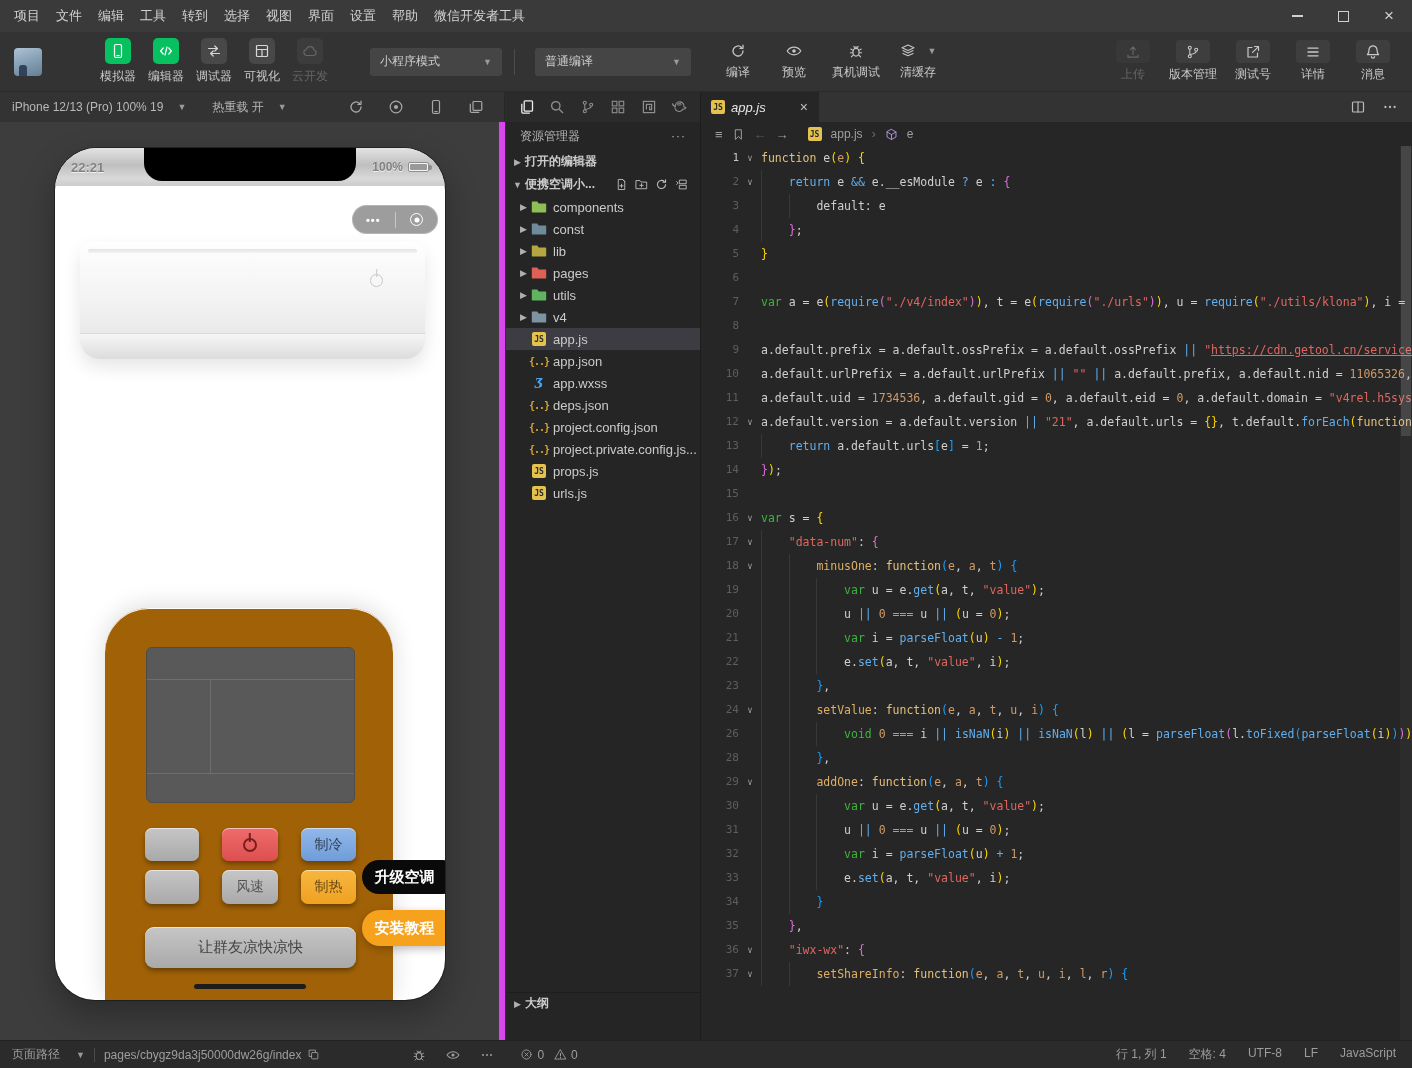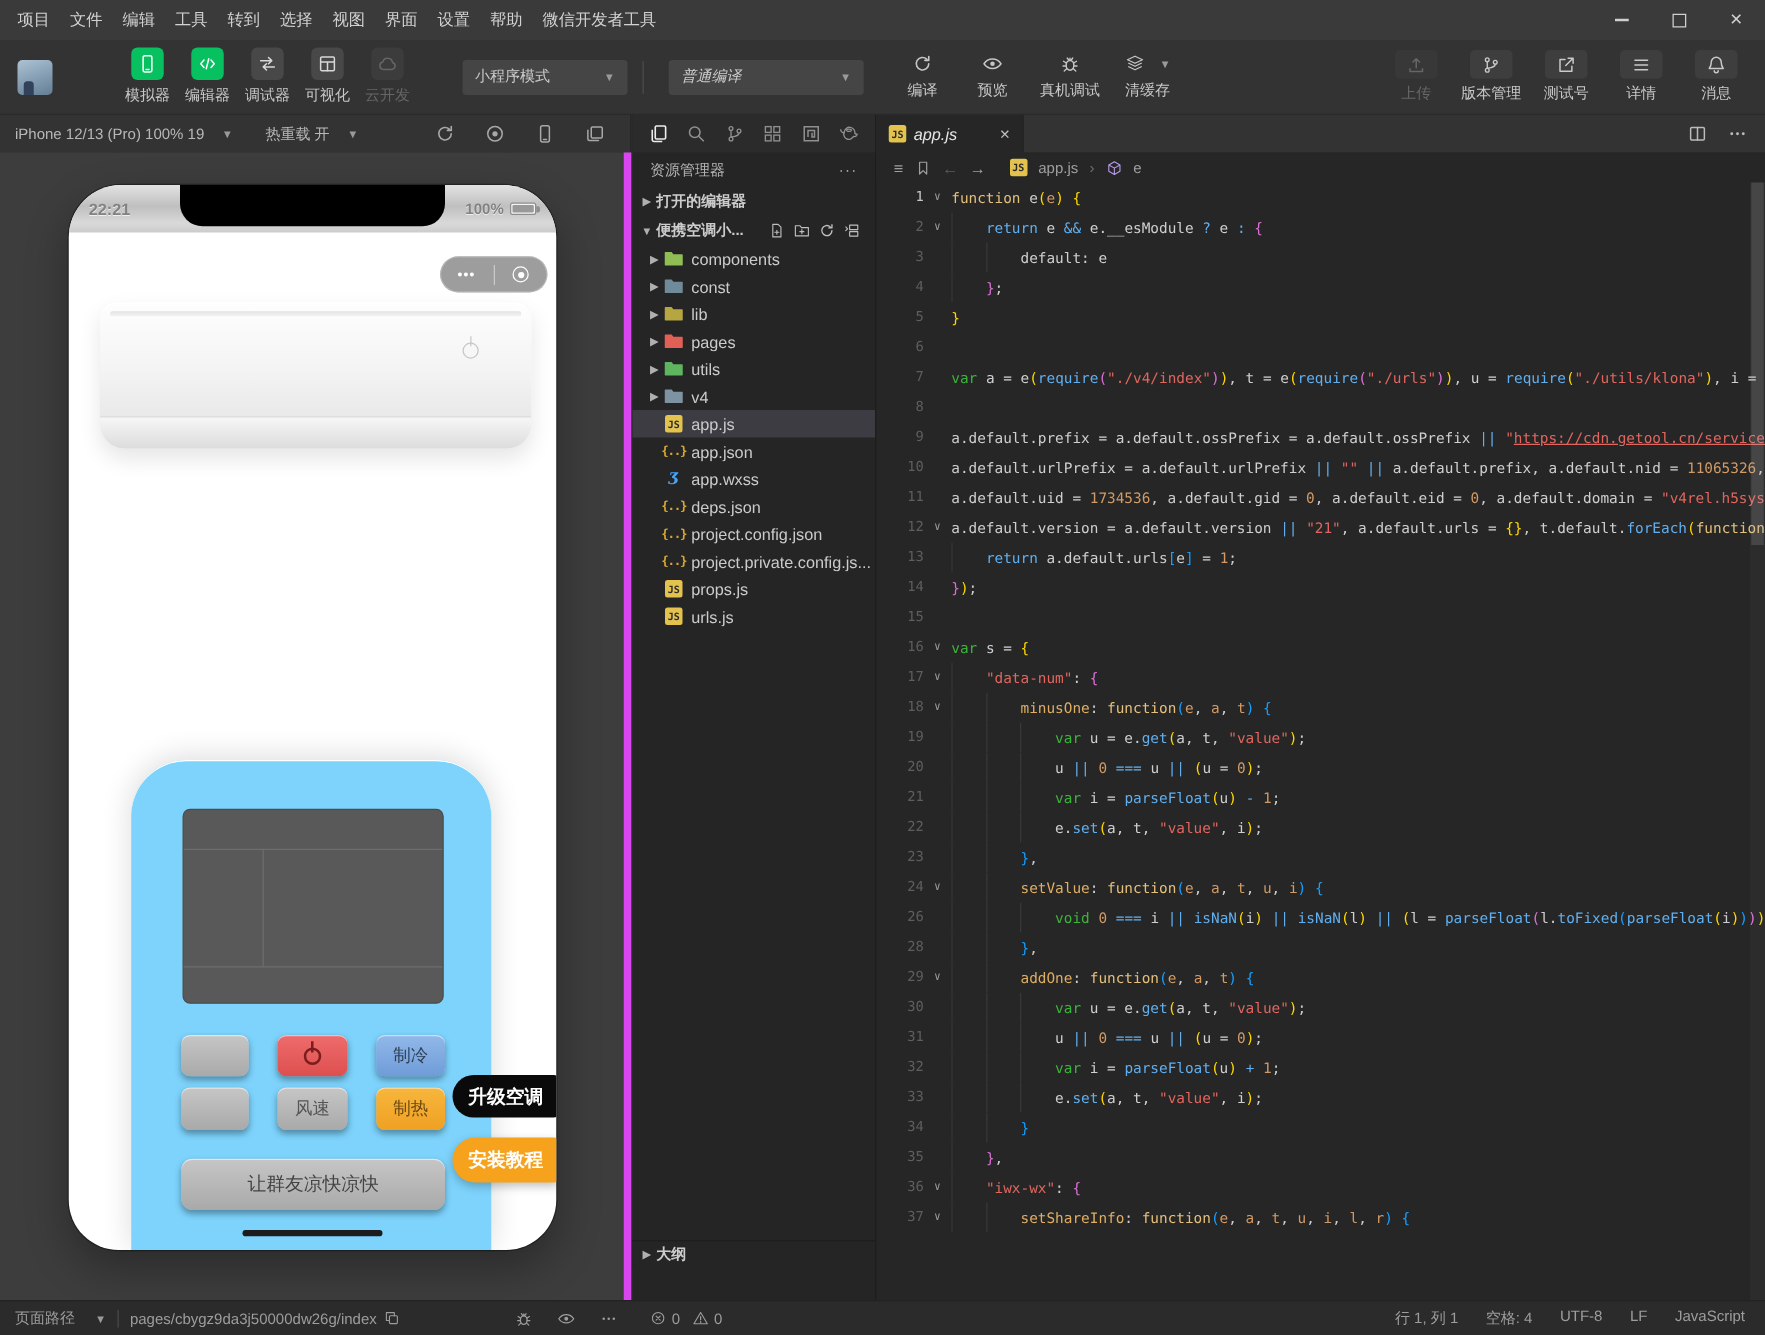--- a/index.html
+++ b/index.html
@@ -88,21 +88,21 @@
   #ac{position:absolute;left:25px;top:94px;width:345px;height:117px;
     background:linear-gradient(180deg,#fefefe 0%,#f4f4f4 45%,#e9e9e9 78%,#f2f2f2 100%);
     border-radius:14px 14px 20px 20px;box-shadow:0 8px 18px rgba(0,0,0,.10),inset 0 1px 0 #fff;position:absolute;}
   #ac .vent{position:absolute;left:8px;right:8px;top:7px;height:4px;border-radius:2px;
     background:linear-gradient(180deg,#e2e2e2,#f3f3f3);}
   #ac .flap{position:absolute;left:0;right:0;bottom:0;height:26px;border-top:1px solid #d8d8d8;
     background:linear-gradient(180deg,#f6f6f6,#dcdcdc);border-radius:0 0 20px 20px;}
   .pwr2{position:absolute;right:42px;top:32px;width:13px;height:13px;border:1.6px solid #c7c7c7;border-radius:50%;}
   .pwr2::after{content:"";position:absolute;left:50%;top:-6px;transform:translateX(-50%);width:1.6px;height:8px;background:#c7c7c7;}
 
-  #remote{position:absolute;left:50px;top:460px;width:288px;height:392px;background:#7dd3fc;
+  #remote{position:absolute;left:50px;top:460px;width:288px;height:392px;background:#a16207;
     border-radius:44px 44px 0 0;box-shadow:0 -2px 24px rgba(0,0,0,.14),inset 0 1px 0 #fff;}
   #lcd{position:absolute;left:41px;top:39px;width:209px;height:156px;background:#595959;
     border-radius:6px;border:1px solid #4c4c4c;}
   .lcd-h{position:absolute;left:0;right:0;height:1px;background:#6e6e6e;}
   .lcd-v{position:absolute;width:1px;background:#6e6e6e;}
   .rbt{position:absolute;border-radius:7px;font-size:14px;display:flex;align-items:center;justify-content:center;
     box-shadow:0 3px 5px rgba(0,0,0,.35),inset 0 1px 0 rgba(255,255,255,.55);}
   .b-gray{background:linear-gradient(180deg,#c6c6c6,#a9a9a9);color:#555;}
   .b-red{background:linear-gradient(180deg,#ef6c6c,#dd4f4f);}
   .b-blue{background:linear-gradient(180deg,#92b8e9,#6f9cd8);color:#2e3f55;}
@@ -262,21 +262,21 @@
           </div>
           <div class="lbl">云开发</div>
         </div>
       </div>
     <div id="tb-dd" style="display:flex;align-items:center;margin-left:28px;">
         <div class="dd" style="width: 132px;">
           <span class="dtxt">小程序模式</span>
           <span class="caret">▼</span>
         </div>
         <div class="vsep"></div>
-        <div class="dd" style="width: 156px; font-style: italic;">
+        <div class="dd" style="width: 156px;">
           <span class="dtxt">普通编译</span>
           <span class="caret">▼</span>
         </div>
       </div>
     <div id="tb-actions" style="display:flex;gap:6px;margin-left:22px;">
         <div class="act">
           <div class="ai">
             <span class="ic">
               <svg viewBox="0 0 16 16">
                 <path d="M13 8A5 5 0 1 1 11.4 4.3M13 2.2v3.1h-3.1" fill="none" stroke="currentColor" stroke-width="1.3"></path>

